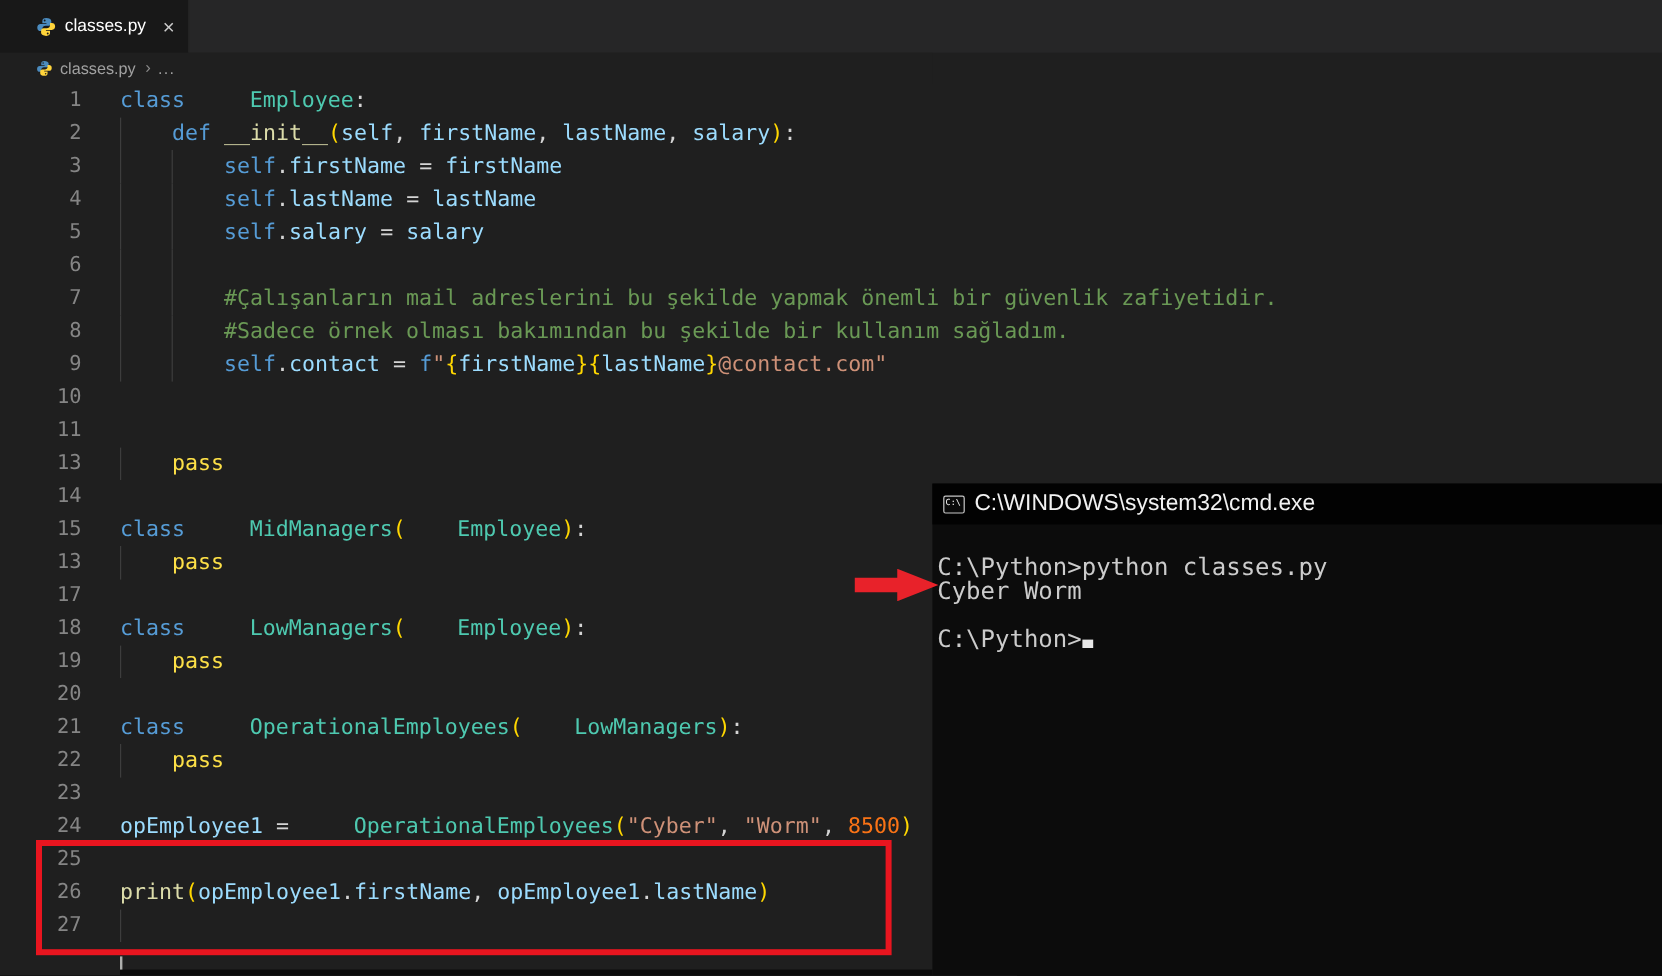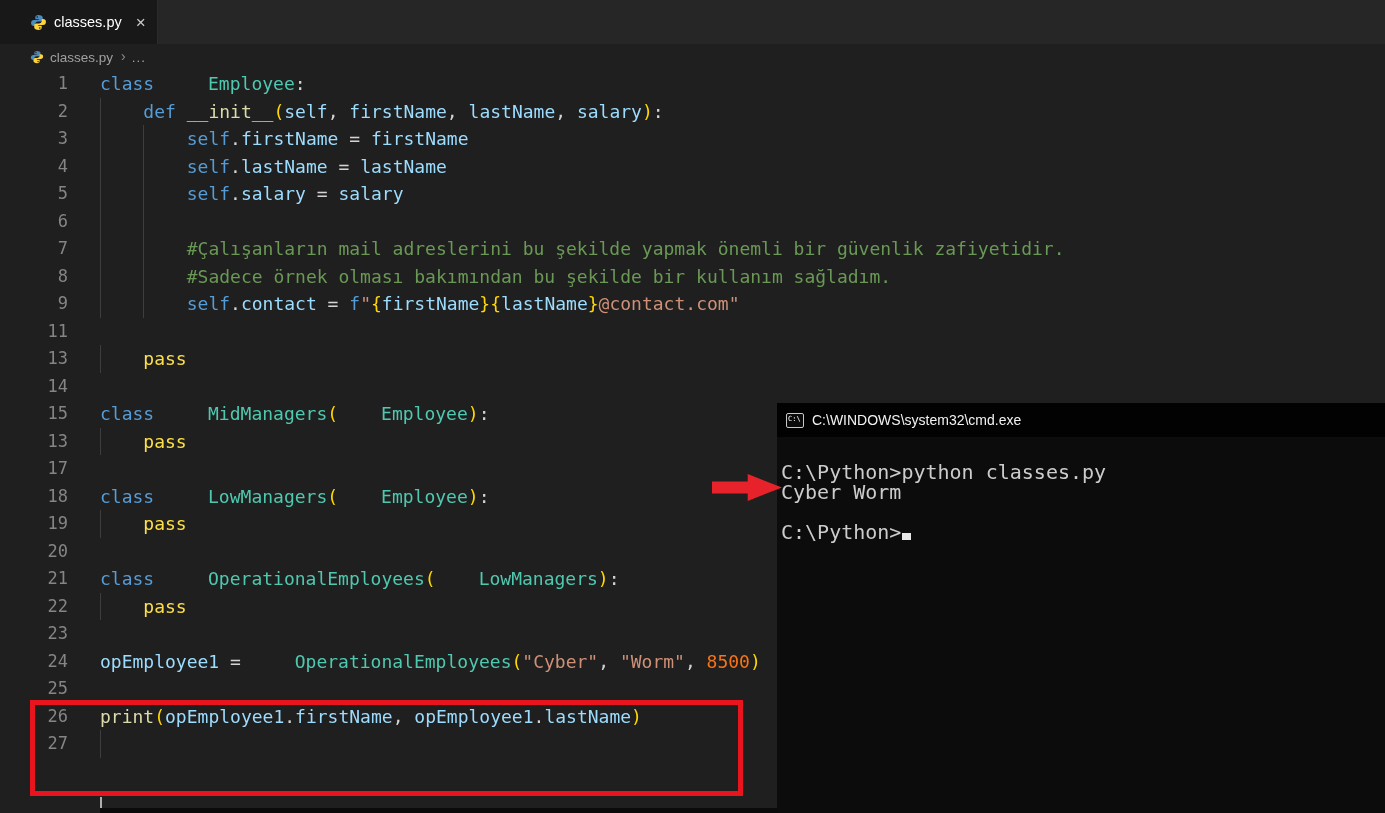--- a/index.html
+++ b/index.html
@@ -57,21 +57,21 @@
   .cmd { position:absolute; left:777px; top:403px; width:608px; height:410px; background:#0c0c0c; z-index:10; }
   .cmd-title {
     position:absolute; left:0; top:0; width:608px; height:34px; background:#020202;
     display:flex; align-items:center; padding-left:9px;
   }
   .cmd-icon {
     width:18px; height:15px; background:#0a0a0a; border:1px solid #c8c8c8; border-radius:2px;
     color:#ffffff; font-size:7px; line-height:6px; padding:2px 0 0 1px; font-family:"DejaVu Sans Mono", monospace;
     flex:0 0 auto; overflow:hidden;
   }
-  .cmd-title-text { color:#f2f2f2; font-size:14px; margin-left:8px; white-space:nowrap; }
+  .cmd-title-text { color:#f2f2f2; font-size:19px; margin-left:8px; white-space:nowrap; }
   .cmd-body { position:absolute; left:4px; top:34px; width:600px; height:376px; padding-top:25px; }
   .tl {
     font-family:"DejaVu Sans Mono", monospace; font-size:20px; line-height:20px; min-height:20px;
     color:#cccccc; white-space:pre;
   }
   .cursor { display:inline-block; width:9px; height:7px; background:#e8e8e8; margin-left:1px; transform:translateY(1px); }
   .py-svg { display:block; }
 </style>
 </head>
 <body>
@@ -150,20 +150,23 @@
         <i class="guide" style="left: 143.36px;"></i>
         <pre class="cl"><span class="t-ws">        </span><span class="t-com">#Sadece örnek olması bakımından bu şekilde bir kullanım sağladım.</span></pre>
       </div>
       <div class="row">
         <span class="ln">9</span>
         <i class="guide" style="left: 100px;"></i>
         <i class="guide" style="left: 143.36px;"></i>
         <pre class="cl"><span class="t-ws">        </span><span class="t-kw">self</span><span class="t-pu">.</span><span class="t-var">contact</span><span class="t-pu"> = </span><span class="t-kw">f</span><span class="t-str">"</span><span class="t-br">{</span><span class="t-var">firstName</span><span class="t-br">}</span><span class="t-br">{</span><span class="t-var">lastName</span><span class="t-br">}</span><span class="t-str">@contact.com"</span></pre>
       </div>
       <div class="row">
+        <span class="ln">10</span>
+      </div>
+      <div class="row">
         <span class="ln">11</span>
       </div>
       <div class="row">
         <span class="ln">13</span>
         <i class="guide" style="left: 100px;"></i>
         <pre class="cl"><span class="t-ws">    </span><span class="t-ctl">pass</span></pre>
       </div>
       <div class="row">
         <span class="ln">14</span>
       </div>

